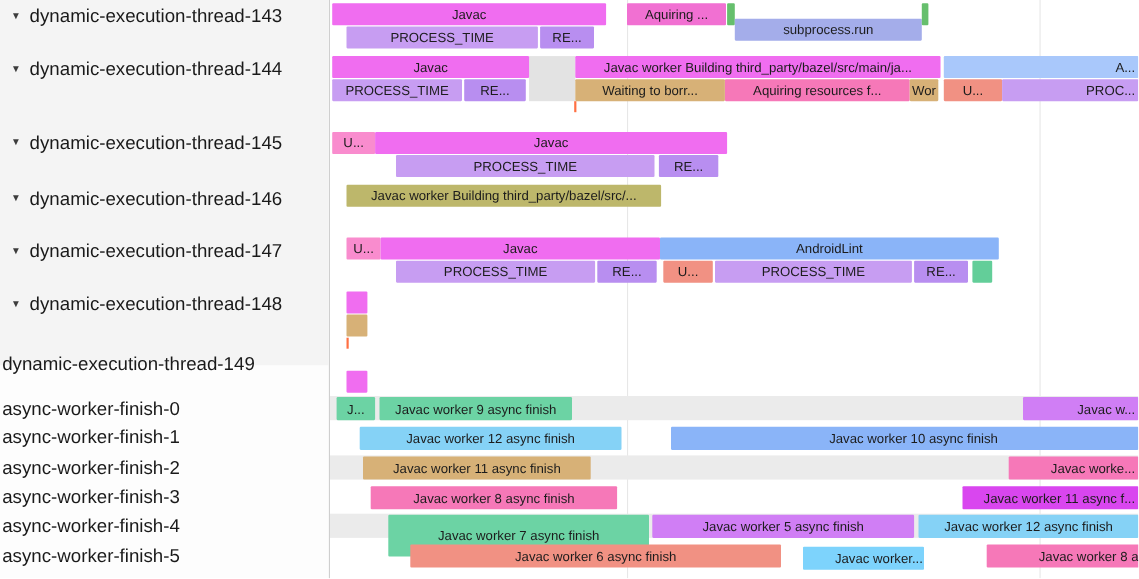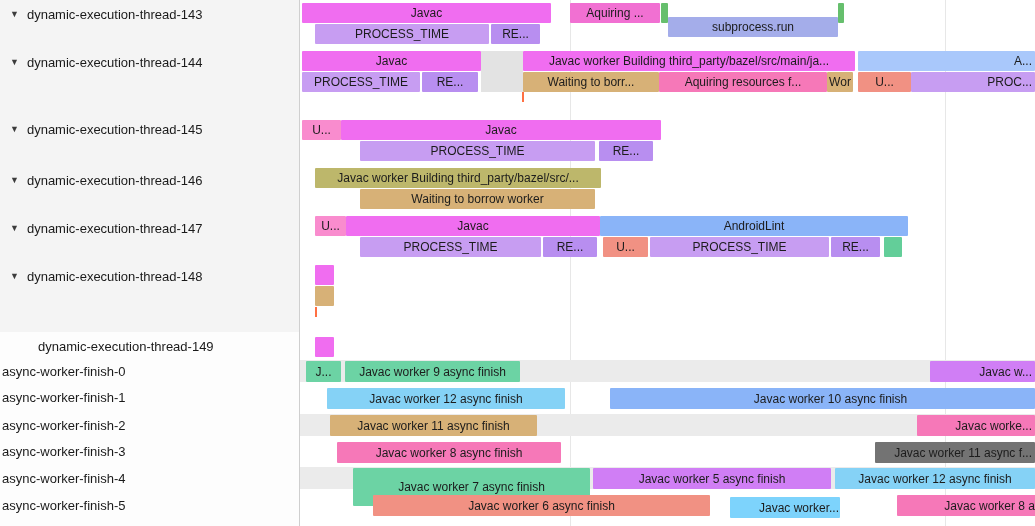--- a/index.html
+++ b/index.html
@@ -12,21 +12,21 @@
   .slice{position:absolute;display:flex;align-items:center;justify-content:center;
          overflow:hidden;border-radius:1px;box-sizing:border-box;}
   .slice.right{justify-content:flex-end;padding-right:3px;}
   .slice-label{font-size:12px;color:#1c1c1c;white-space:nowrap;}
   .tick{position:absolute;width:2px;background:#ff7043;}
   #sidebar{position:absolute;left:0;top:0;width:300px;height:526px;background:#fdfdfd;
            border-right:1px solid #cfcfcf;box-sizing:border-box;z-index:5;}
   .sidebar-top{position:absolute;left:0;top:0;width:100%;height:332px;background:#f4f4f4;}
   .track-row{position:absolute;left:0;width:100%;height:21px;display:flex;align-items:center;cursor:pointer;}
   .arrow{font-size:9px;color:#3c3c3c;margin:0 8px 0 10px;line-height:1;}
-  .track-label{font-size:13px;color:#1a1a1a;white-space:nowrap;}
+  .track-label{font-size:17px;color:#1a1a1a;white-space:nowrap;}
   .track-row.noarrow .track-label{margin-left:2px;}
 </style>
 </head>
 <body>
 
 <div id="app">
   <div id="timeline">
       <div class="gridline" style="left: 570px;"></div>
       <div class="gridline" style="left: 945px;"></div>
       <div class="band" style="top: 360px; height: 22px; background: rgb(235, 235, 235);"></div>
@@ -88,23 +88,20 @@
       </div>
       <div class="slice" style="left: 360px; top: 141px; width: 235px; height: 20px; background: rgb(199, 157, 242);">
         <span class="slice-label">PROCESS_TIME</span>
       </div>
       <div class="slice" style="left: 599px; top: 141px; width: 54px; height: 20px; background: rgb(184, 142, 240);">
         <span class="slice-label">RE...</span>
       </div>
       <div class="slice" style="left: 315px; top: 168px; width: 286px; height: 20px; background: rgb(189, 183, 107);">
         <span class="slice-label">Javac worker Building third_party/bazel/src/...</span>
       </div>
-      <div class="slice" style="left: 360px; top: 189px; width: 235px; height: 20px; background: rgb(215, 177, 119);">
-        <span class="slice-label">Waiting to borrow worker</span>
-      </div>
       <div class="slice" style="left: 315px; top: 216px; width: 31px; height: 20px; background: rgb(249, 140, 206);">
         <span class="slice-label">U...</span>
       </div>
       <div class="slice" style="left: 346px; top: 216px; width: 254px; height: 20px; background: rgb(240, 109, 240);">
         <span class="slice-label">Javac</span>
       </div>
       <div class="slice" style="left: 600px; top: 216px; width: 308px; height: 20px; background: rgb(138, 180, 248);">
         <span class="slice-label">AndroidLint</span>
       </div>
       <div class="slice" style="left: 360px; top: 237px; width: 181px; height: 20px; background: rgb(199, 157, 242);">
@@ -143,21 +140,21 @@
       </div>
       <div class="slice" style="left: 330px; top: 415px; width: 207px; height: 21px; background: rgb(215, 177, 119);">
         <span class="slice-label">Javac worker 11 async finish</span>
       </div>
       <div class="slice right" style="left: 917px; top: 415px; width: 118px; height: 21px; background: rgb(246, 120, 184);">
         <span class="slice-label">Javac worke...</span>
       </div>
       <div class="slice" style="left: 337px; top: 442px; width: 224px; height: 21px; background: rgb(246, 120, 184);">
         <span class="slice-label">Javac worker 8 async finish</span>
       </div>
-      <div class="slice right" style="left: 875px; top: 442px; width: 160px; height: 21px; background: #737373;">
+      <div class="slice right" style="left: 875px; top: 442px; width: 160px; height: 21px; background: #d946ef;">
         <span class="slice-label">Javac worker 11 async f...</span>
       </div>
       <div class="slice" style="left: 353px; top: 468px; width: 237px; height: 38px; background: rgb(108, 211, 164);">
         <span class="slice-label">Javac worker 7 async finish</span>
       </div>
       <div class="slice" style="left: 593px; top: 468px; width: 238px; height: 21px; background: rgb(208, 126, 245);">
         <span class="slice-label">Javac worker 5 async finish</span>
       </div>
       <div class="slice" style="left: 835px; top: 468px; width: 200px; height: 21px; background: rgb(133, 210, 246);">
         <span class="slice-label">Javac worker 12 async finish</span>
@@ -193,21 +190,21 @@
         <span class="track-label">dynamic-execution-thread-146</span>
       </div>
       <div class="track-row" style="top: 218px;">
         <span class="arrow">▼</span>
         <span class="track-label">dynamic-execution-thread-147</span>
       </div>
       <div class="track-row" style="top: 266px;">
         <span class="arrow">▼</span>
         <span class="track-label">dynamic-execution-thread-148</span>
       </div>
-      <div class="track-row noarrow" style="top: 336px; padding-left: 36px;">
+      <div class="track-row noarrow" style="top: 320px;">
         <span class="track-label">dynamic-execution-thread-149</span>
       </div>
       <div class="track-row noarrow" style="top: 361px;">
         <span class="track-label">async-worker-finish-0</span>
       </div>
       <div class="track-row noarrow" style="top: 387px;">
         <span class="track-label">async-worker-finish-1</span>
       </div>
       <div class="track-row noarrow" style="top: 415px;">
         <span class="track-label">async-worker-finish-2</span>

